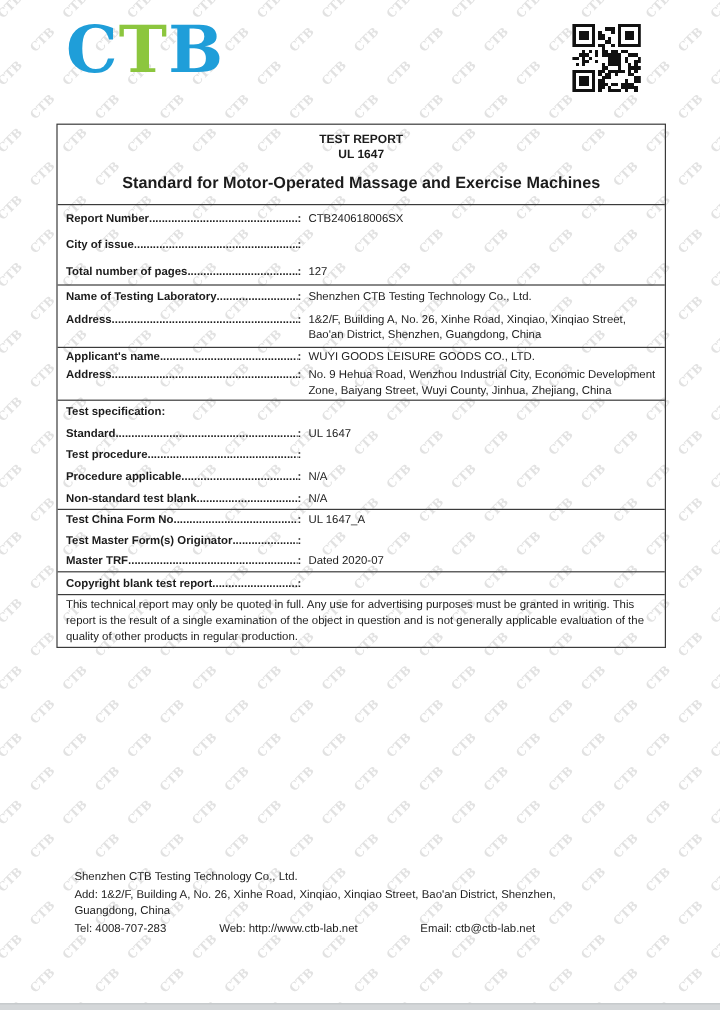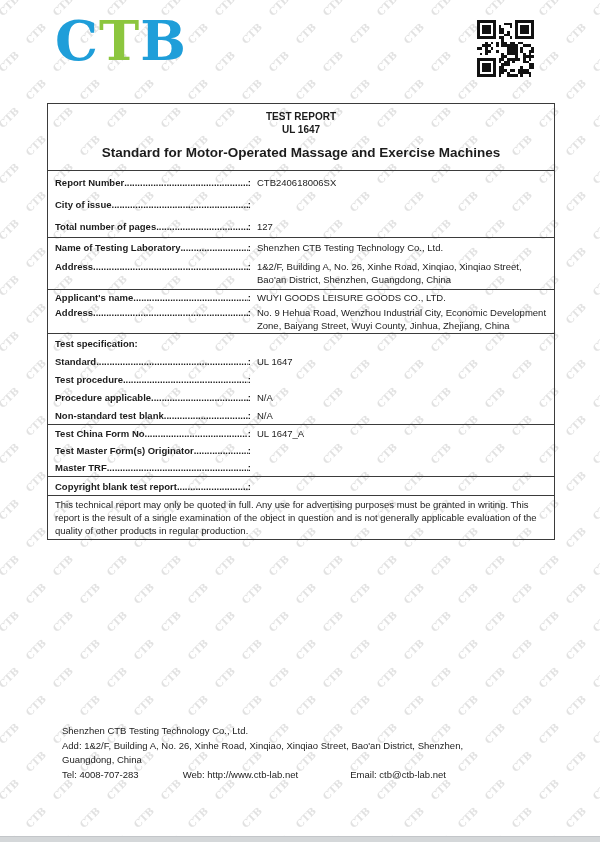--- a/index.html
+++ b/index.html
@@ -767,20 +767,21 @@
             <span class="dots">..........................................................................................</span>
             <span class="colon">:</span>
           </div>
         </div>
         <div class="trow">
           <div class="lblcell">
             <span class="lbl-text">Master TRF</span>
             <span class="dots">..........................................................................................</span>
             <span class="colon">:</span>
           </div>
+          <div class="valcell">Dated 2020-07</div>
         </div>
       </div>
       <div class="tgroup" data-gi="5">
         <div class="trow">
           <div class="lblcell">
             <span class="lbl-text">Copyright blank test report</span>
             <span class="dots">..........................................................................................</span>
             <span class="colon">:</span>
           </div>
         </div>

